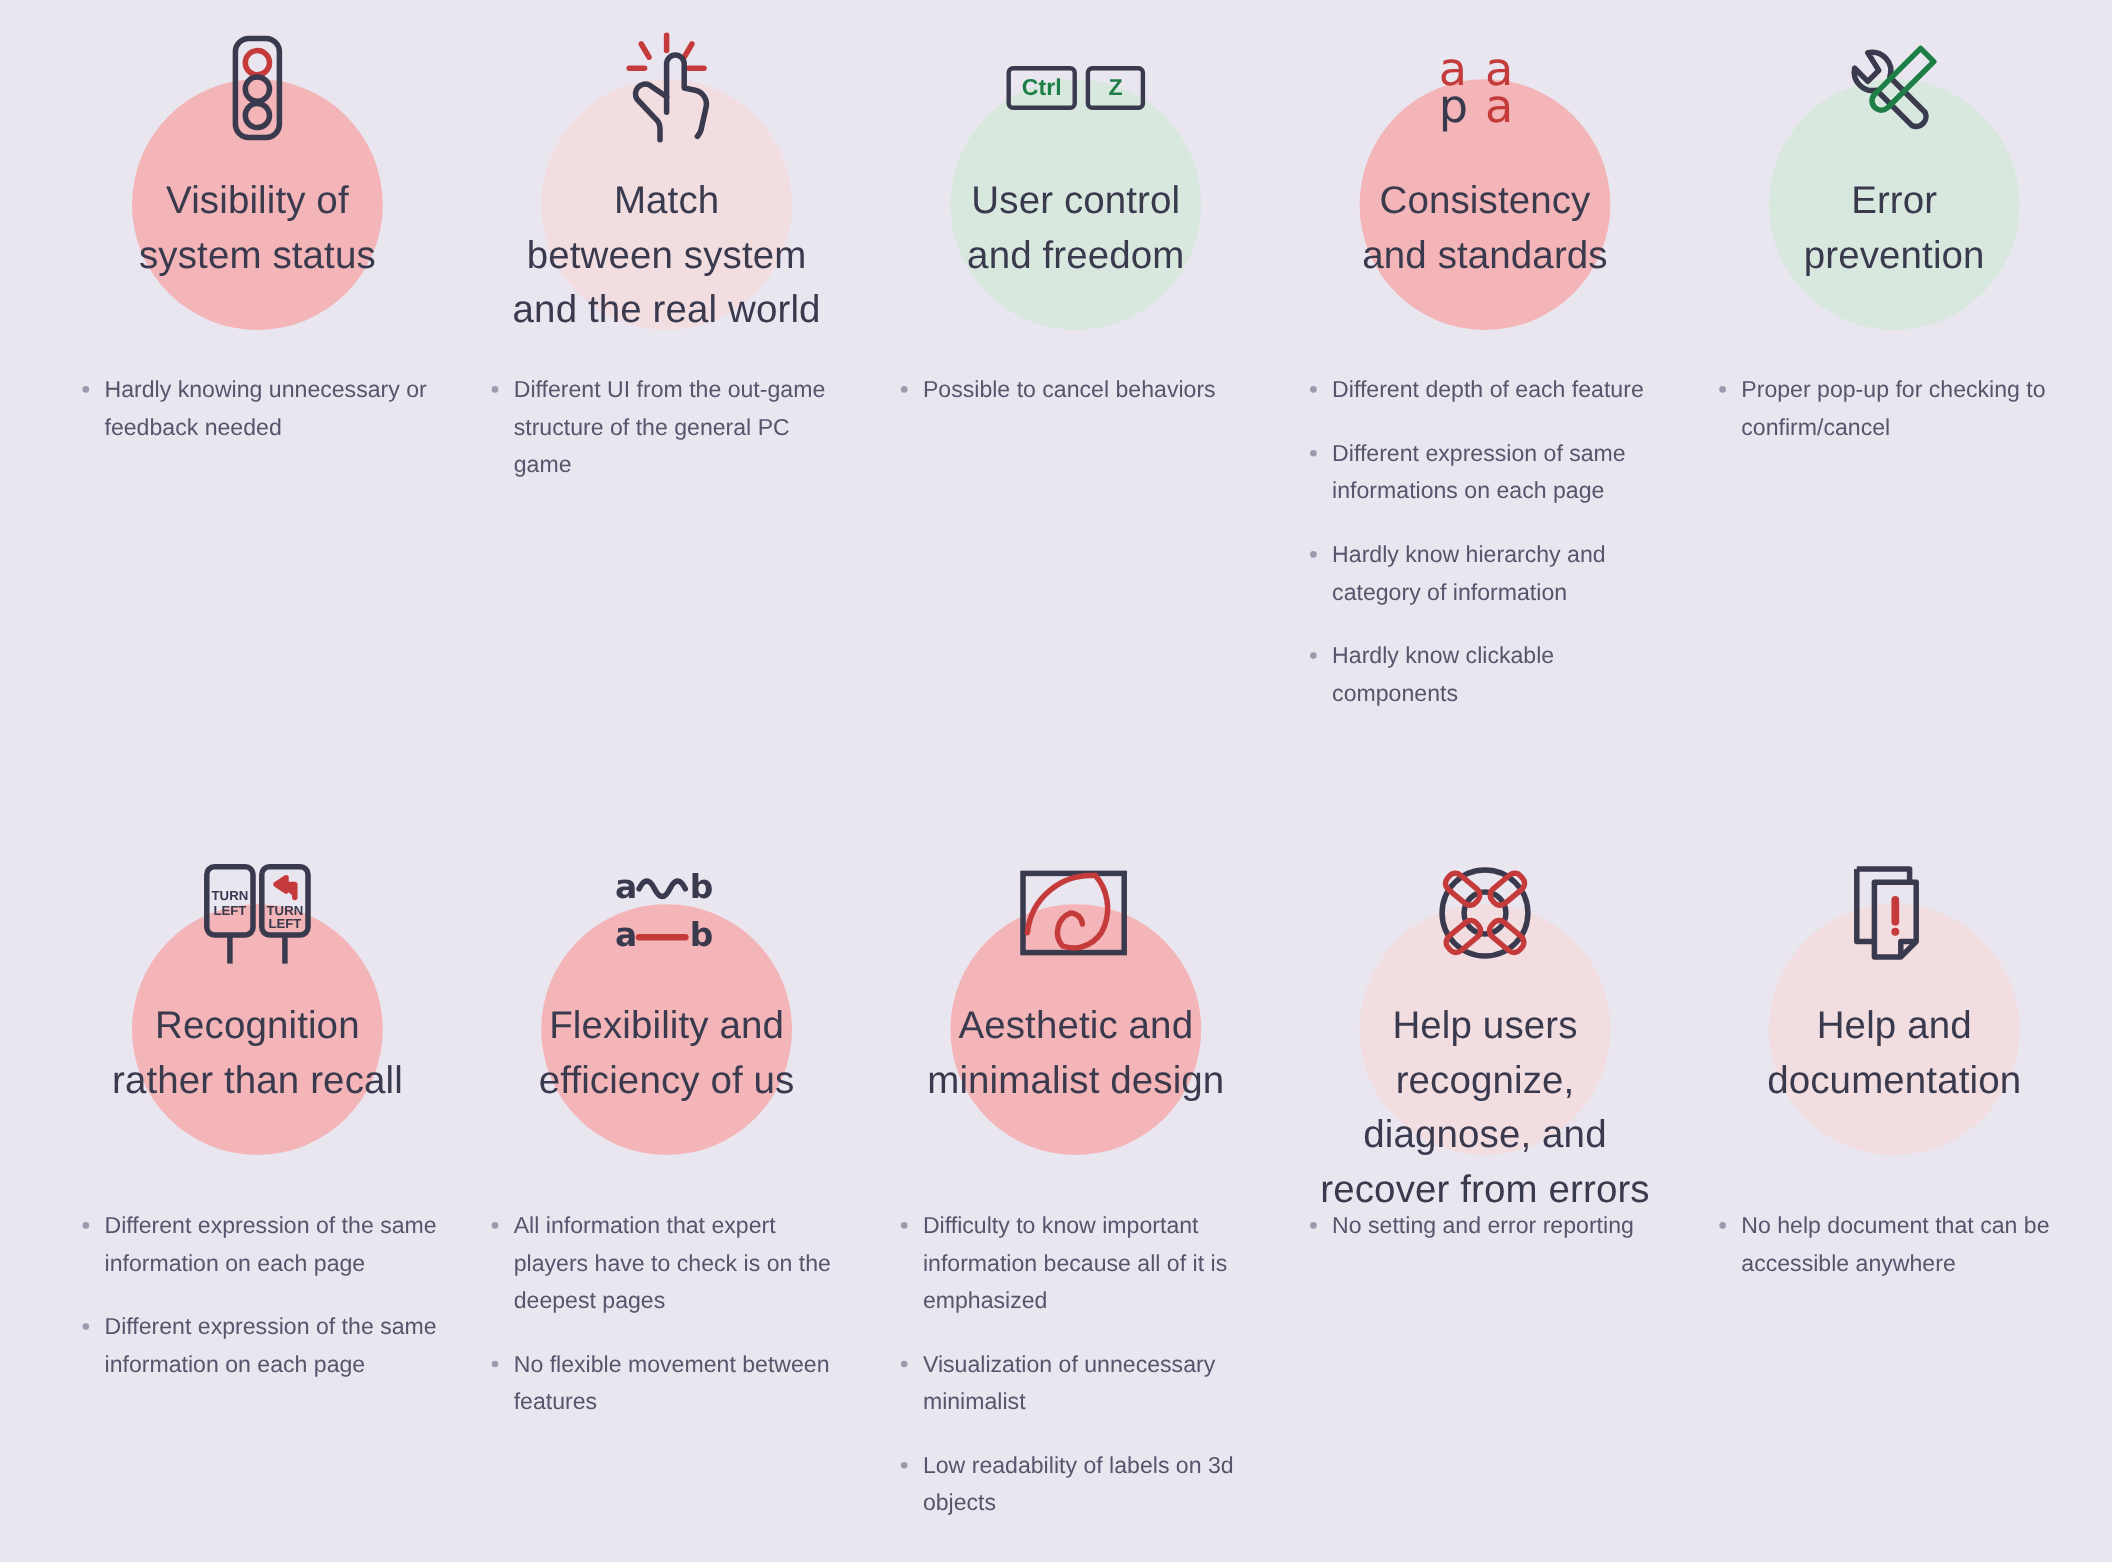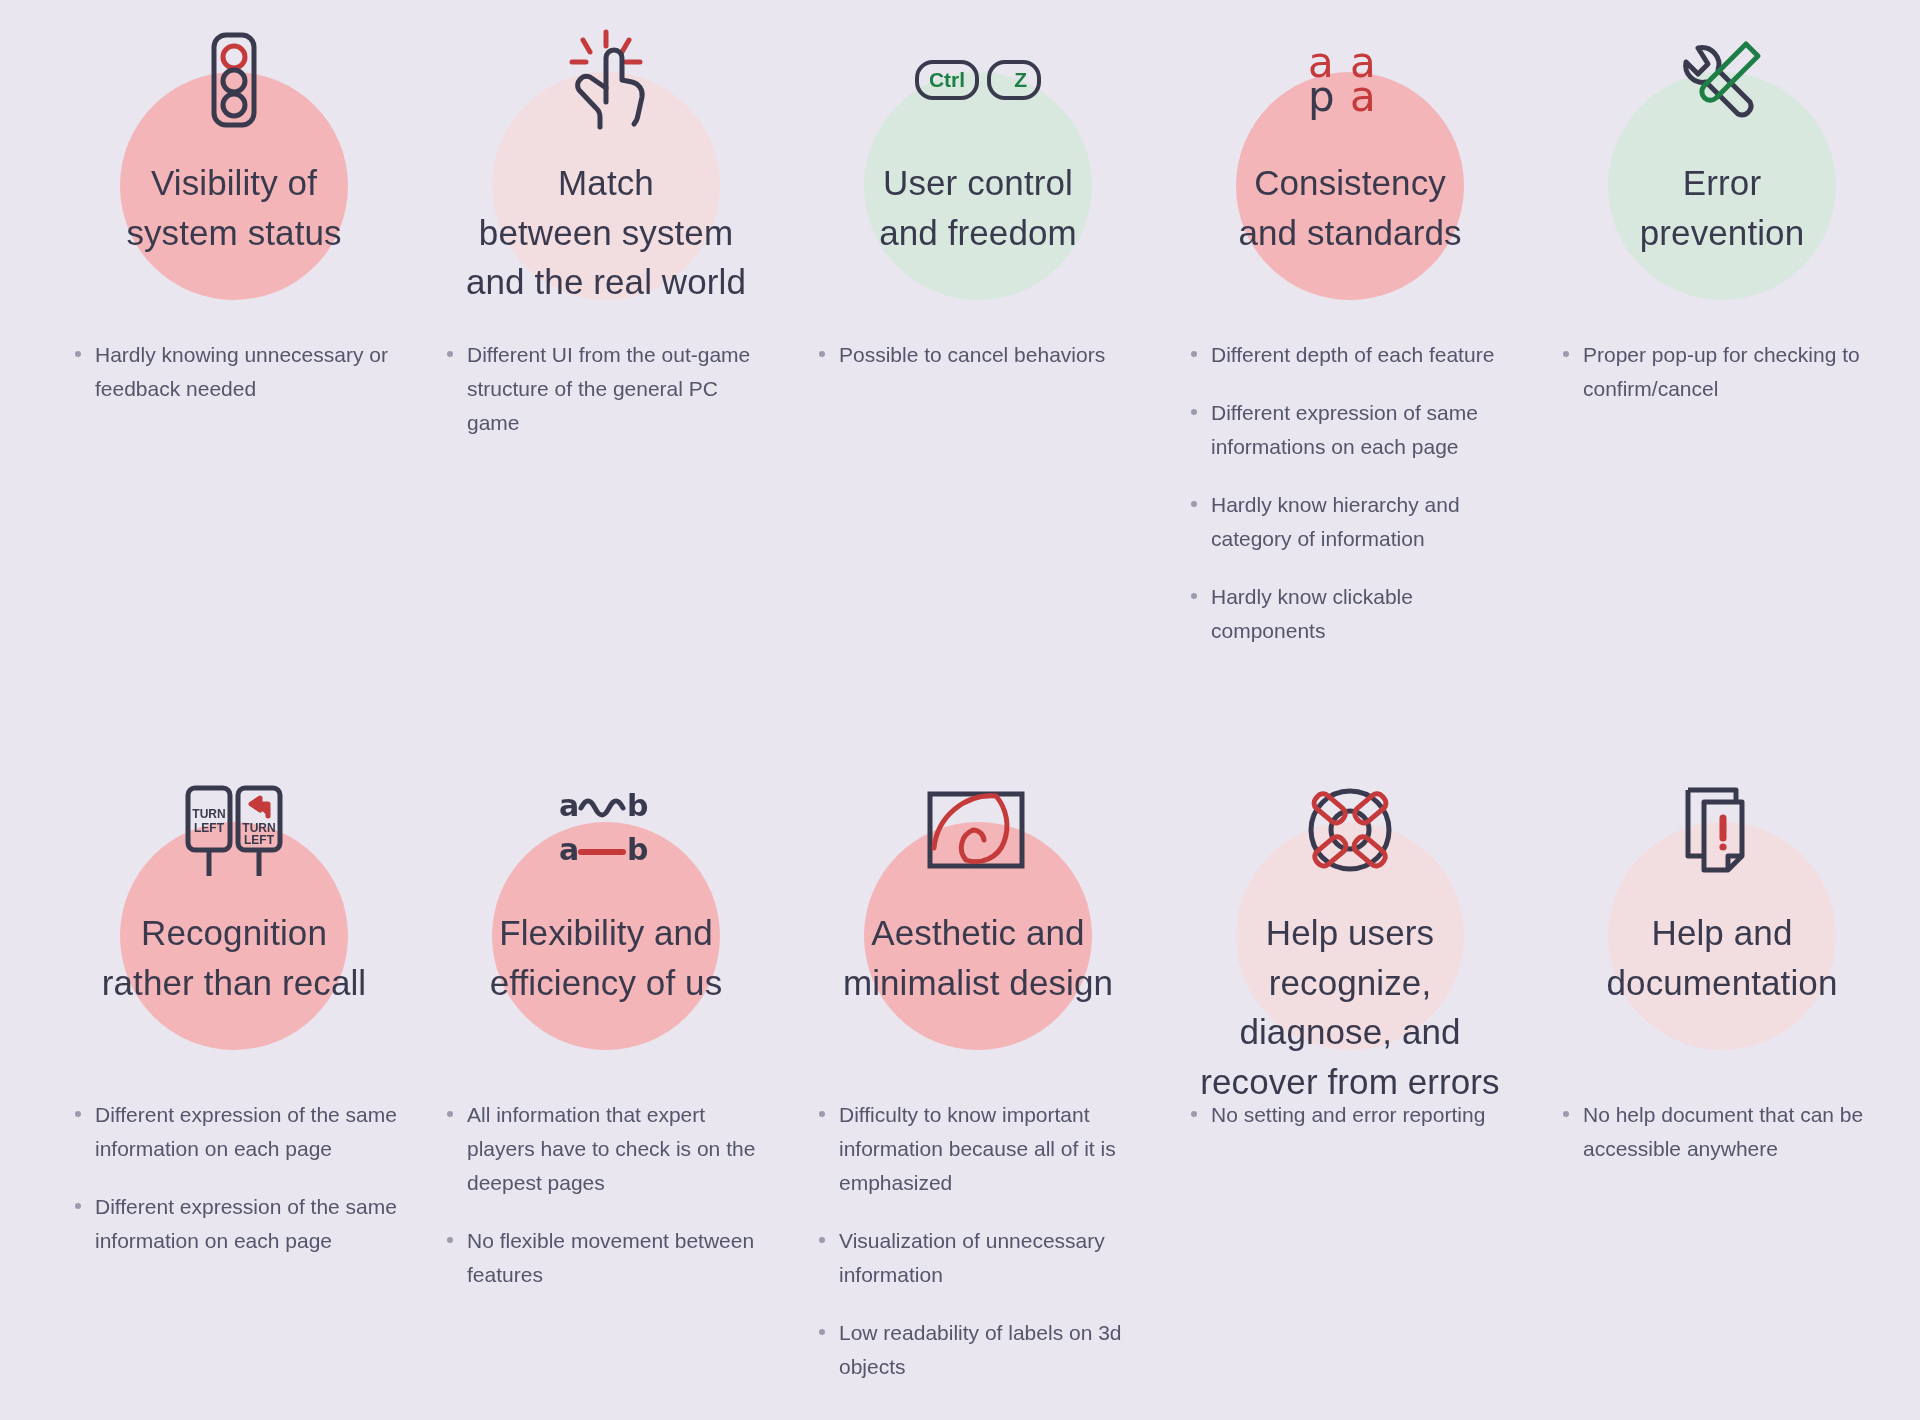--- a/index.html
+++ b/index.html
@@ -115,27 +115,27 @@
   }
 
   .top-bullets  { margin-top: 8px; }
   .bot-bullets  { margin-top: 18px; }
 
   svg { display: block; overflow: visible; }
 
   .key-row { display: flex; gap: 8px; align-items: center; }
   .key {
     border: 4px solid #3a3a4e;
-    border-radius: 18px;
+    border-radius: 6px;
     color: #1e7f46;
     font-weight: bold;
     font-size: 21px;
     padding: 5px 10px 6px;
     min-width: 26px;
-    text-align: right;
+    text-align: center;
     line-height: 1;
     font-family: "Liberation Sans", sans-serif;
   }
 
   .letters {
     display: grid;
     grid-template-columns: repeat(2, 42px);
     grid-template-rows: repeat(2, 34px);
     font-size: 42px;
     line-height: 34px;
@@ -310,21 +310,21 @@
           <svg width="104" height="80" viewBox="0 0 104 80">
             <rect x="4" y="4" width="92" height="72" fill="none" stroke="#3a3a4e" stroke-width="5"></rect>
             <path d="M8 58 A58 58 0 0 1 70 6 A46 46 0 0 1 78 52 A30 30 0 0 1 40 70 A19 19 0 0 1 47 40 A11 11 0 0 1 58 50" fill="none" stroke="#c53b3b" stroke-width="5" stroke-linecap="round"></path>
           </svg>
         </div>
         <div class="heading" style="white-space:pre-line">Aesthetic and
 minimalist design</div>
       </div>
       <ul class="bullets bot-bullets">
         <li class="bullet">Difficulty to know important information because all of it is emphasized</li>
-        <li class="bullet">Visualization of unnecessary information</li>
+        <li class="bullet">Visualization of unnecessary minimalist</li>
         <li class="bullet">Low readability of labels on 3d objects</li>
       </ul>
     </div>
 
     <div class="col">
       <div class="badge">
         <div class="circle c-pink-l"></div>
         <div class="icon-wrap">
           <svg width="86" height="86" viewBox="0 0 86 86">
             <circle cx="43" cy="43" r="39" fill="none" stroke="#3a3a4e" stroke-width="5"></circle>

